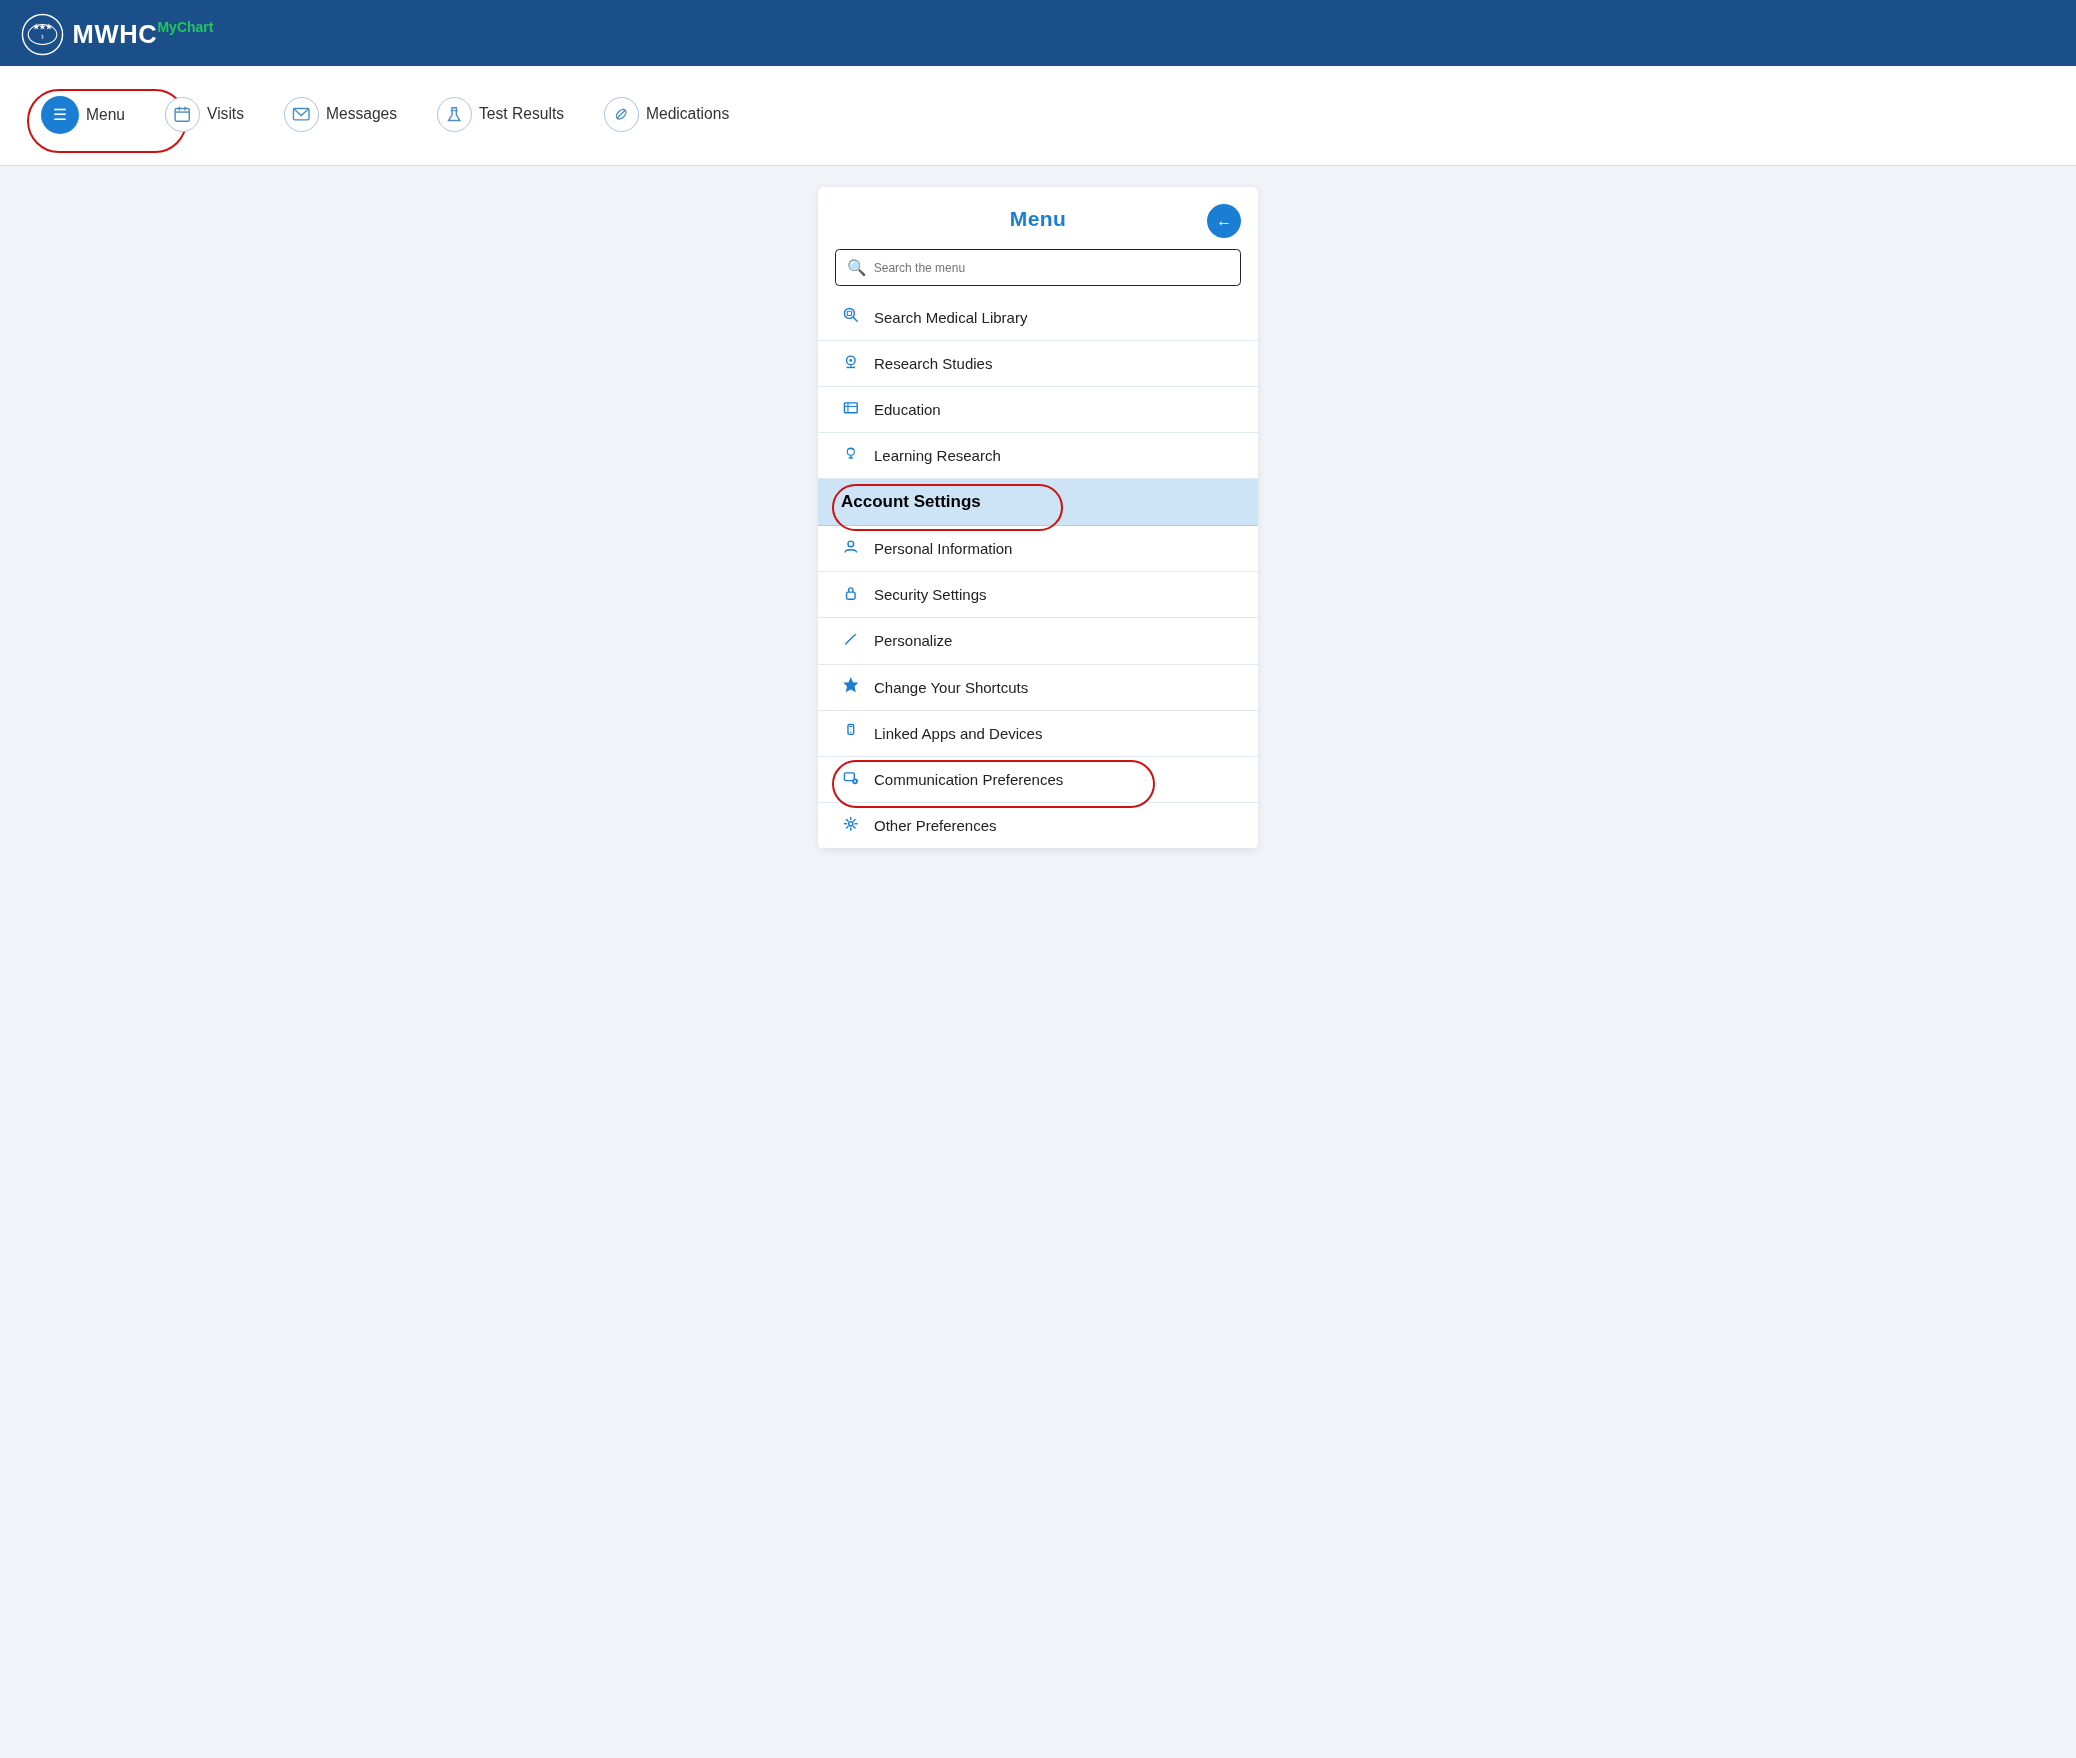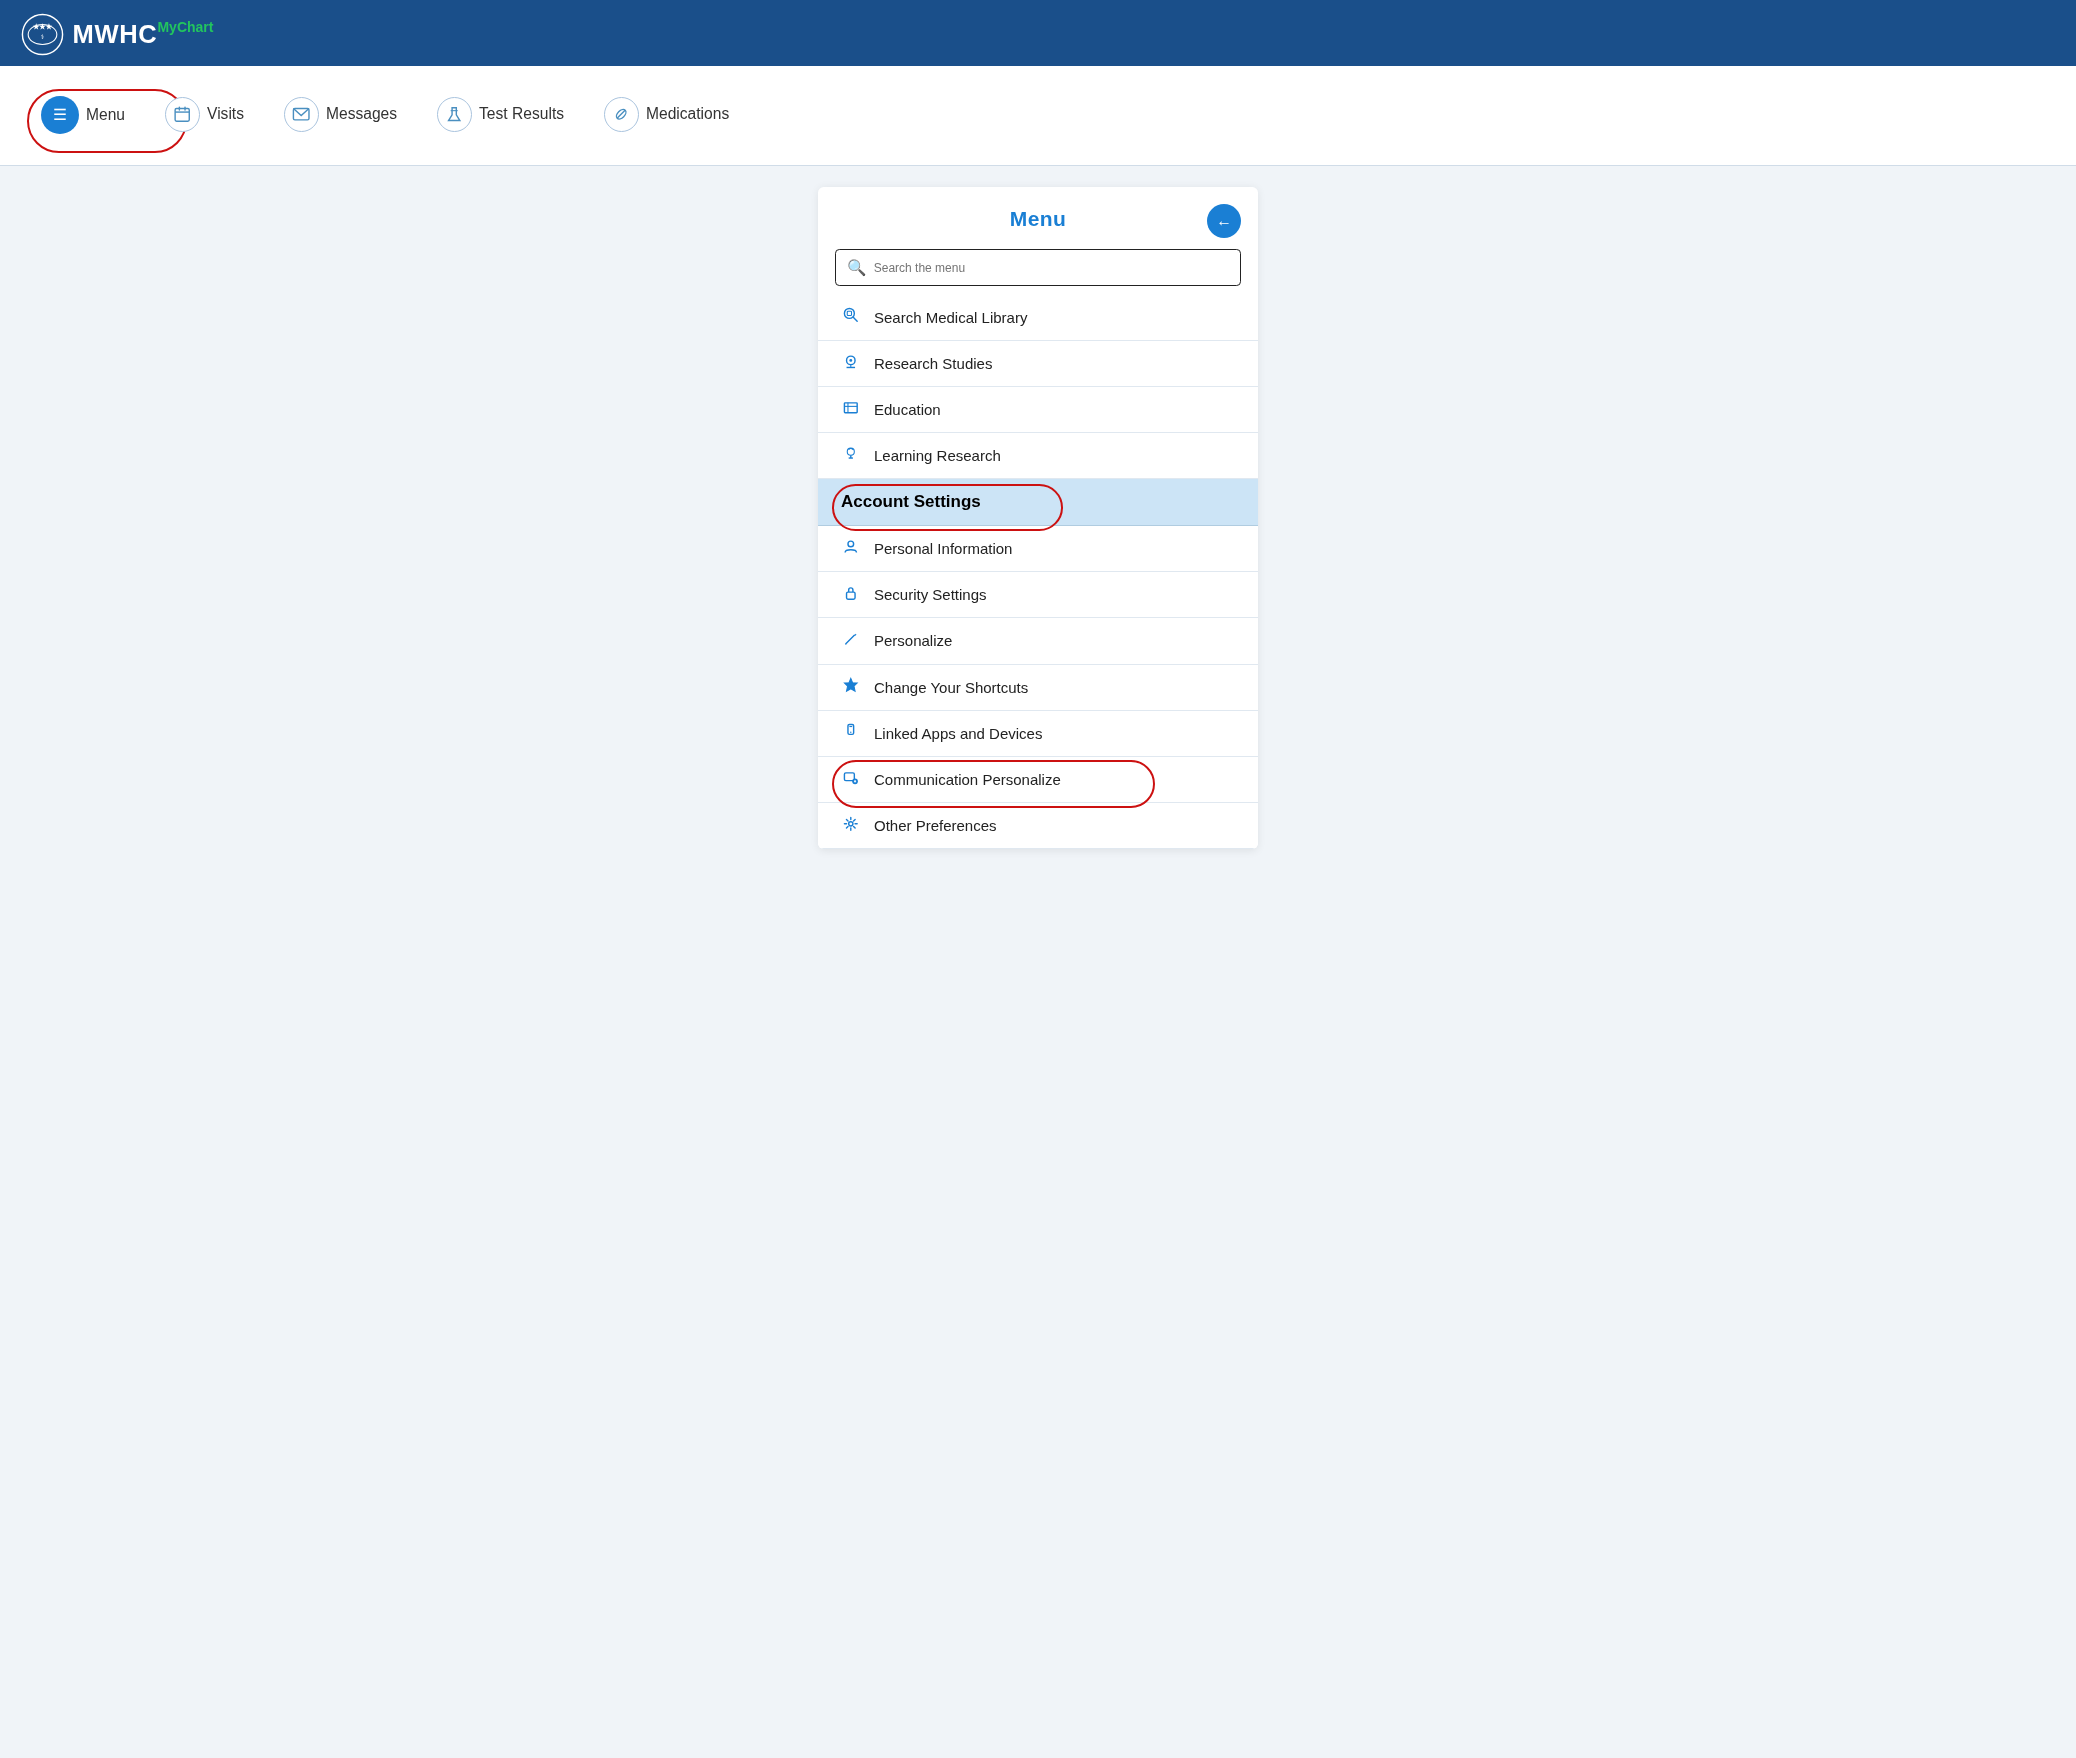--- a/index.html
+++ b/index.html
@@ -426,21 +426,21 @@
 
       <div class="menu-list-item comm-pref-annotation">
         <span class="menu-item-icon">
           <svg width="15.6" height="15.6" viewBox="0 0 22 22" fill="none">
               <rect x="2" y="4" width="14" height="11" rx="2" stroke="#1a7fd4" stroke-width="2" fill="none"></rect>
               <circle cx="17" cy="16" r="4" fill="#1a7fd4"></circle>
               <line x1="15.5" y1="16" x2="18.5" y2="16" stroke="#fff" stroke-width="1.5"></line>
               <line x1="17" y1="14.5" x2="17" y2="17.5" stroke="#fff" stroke-width="1.5"></line>
             </svg>
         </span>
-        <span>Communication Personalize</span>
+        <span>Communication Preferences</span>
       </div>
 
       <div class="menu-list-item">
         <span class="menu-item-icon">
           <svg width="15.6" height="15.6" viewBox="0 0 22 22" fill="none">
               <circle cx="11" cy="11" r="3" stroke="#1a7fd4" stroke-width="2" fill="none"></circle>
               <path d="M11 2 L11 5 M11 17 L11 20 M2 11 L5 11 M17 11 L20 11 M4.9 4.9 L7.1 7.1 M14.9 14.9 L17.1 17.1 M17.1 4.9 L14.9 7.1 M7.1 14.9 L4.9 17.1" stroke="#1a7fd4" stroke-width="2" stroke-linecap="round"></path>
             </svg>
         </span>
         <span>Other Preferences</span>

